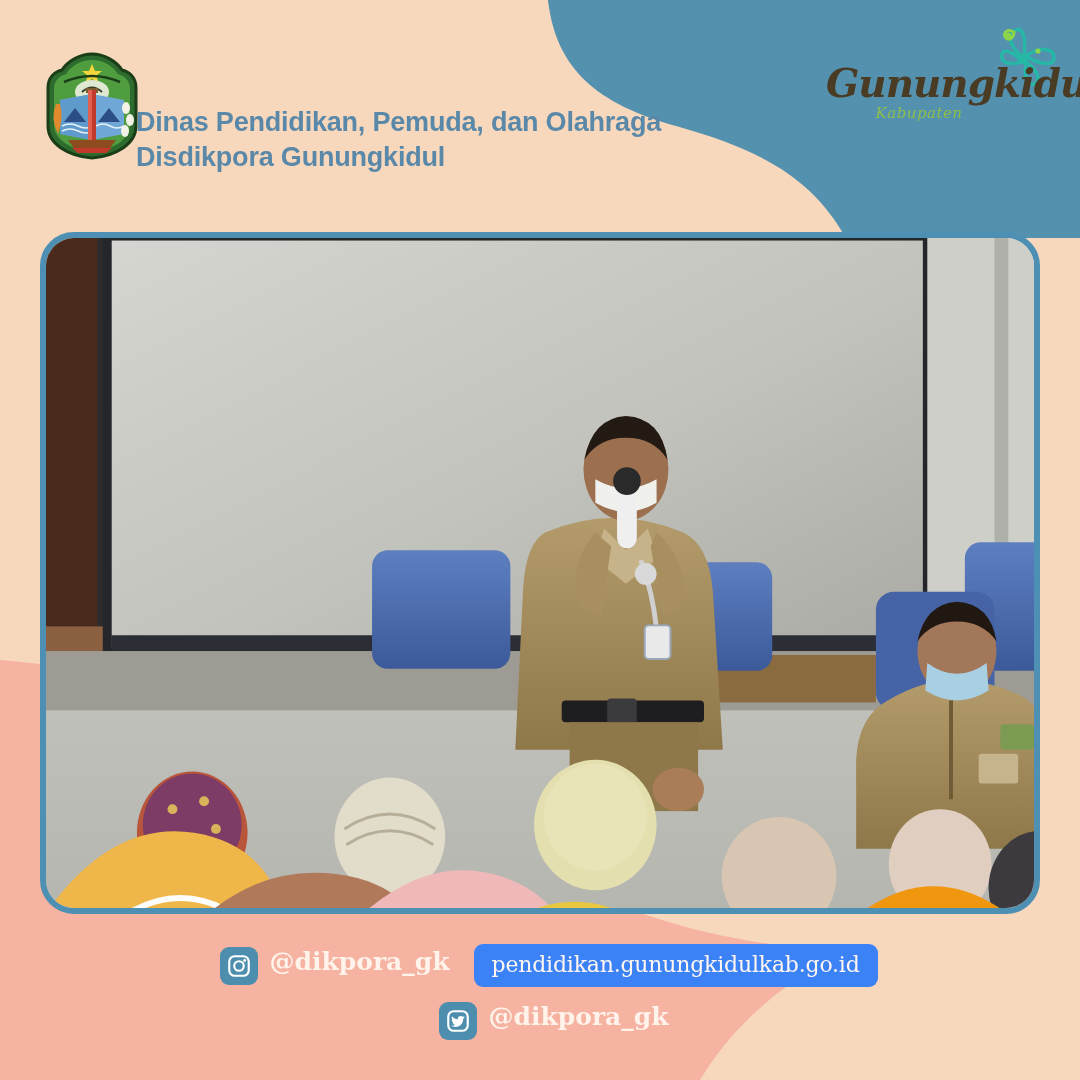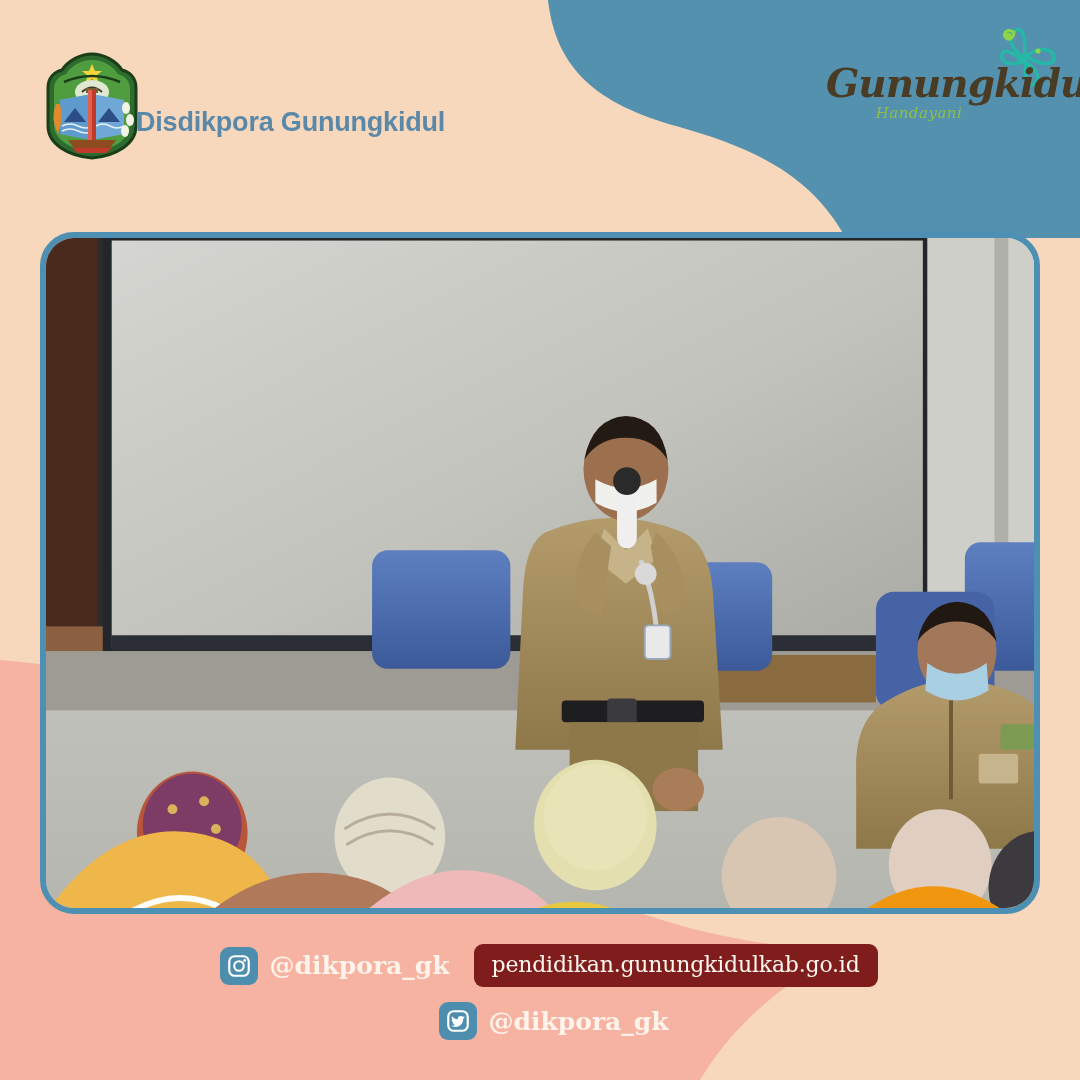--- a/index.html
+++ b/index.html
@@ -99,21 +99,21 @@
     z-index:6;
   }
   .social-row{
     position:absolute; left:0; width:1080px;
     display:flex; align-items:center; justify-content:center;
     gap:14px;
   }
   .row1{ top:14px; }
   .row2{ top:72px; }
 
-  .sgroup{ display:flex; align-items:center; gap:11px;margin-left:28px; }
+  .sgroup{ display:flex; align-items:flex-start; gap:11px;margin-left:28px; }
 
   .sicon{
     width:38px; height:38px;
     border-radius:9px;
     background:#4D8EAE;
     display:flex; align-items:center; justify-content:center;
     flex:none;
   }
   .sicon svg{ display:block; }
 
@@ -124,21 +124,21 @@
     font-size:25px;
     letter-spacing:0px;
     white-space:nowrap;
   }
   .shandle.small{
     font-size:19px;
     font-weight:bold;
   }
 
   .url-pill{
-    background:#7f1d1d;
+    background:#3b82f6;
     color:#FFF6F0;
     border-radius:9px;
     padding:8px 18px 10px;
     font-family:"DejaVu Serif", serif;
     font-size:22px;
     letter-spacing:-0.2px;
     white-space:nowrap;
     margin:0 10px;
   }
 </style>
@@ -188,20 +188,21 @@
           <ellipse cx="84" cy="56" rx="4" ry="6"></ellipse>
           <ellipse cx="88" cy="68" rx="4" ry="6"></ellipse>
           <ellipse cx="83" cy="79" rx="4" ry="6"></ellipse>
         </g>
         <path d="M26,88 L74,88 L68,96 L32,96 Z" fill="#8E4B1F"></path>
         <path d="M30,96 L70,96 L64,101 L36,101 Z" fill="#C0392B"></path>
       </svg>
     </div>
 
     <div class="dept-title">
+      <span>Dinas Pendidikan, Pemuda, dan Olahraga</span>
       <span class="l2">Disdikpora Gunungkidul</span>
     </div>
   </div>
 
   <div class="brand">
     <div class="brand-orn">
       <svg viewBox="0 0 78 72" xmlns="http://www.w3.org/2000/svg">
         <g fill="none" stroke="#25B8A6" stroke-width="3.4" stroke-linecap="round">
           <path d="M40,40 C26,30 22,16 32,12 C40,9 42,22 40,40 Z"></path>
           <path d="M42,38 C56,28 70,30 70,40 C70,49 54,46 42,38 Z"></path>
@@ -210,21 +211,21 @@
         </g>
         <g fill="none" stroke="#8ED44A" stroke-width="3" stroke-linecap="round">
           <path d="M30,14 C22,10 18,16 22,20 C25,23 30,20 30,14 Z"></path>
         </g>
         <circle cx="40" cy="41" r="4.6" fill="#25B8A6"></circle>
         <circle cx="24" cy="18" r="3.4" fill="#8ED44A"></circle>
         <circle cx="54" cy="33" r="2.6" fill="#8ED44A"></circle>
       </svg>
     </div>
     <div class="brand-word">Gunungkidul</div>
-    <div class="brand-tag">Handayani</div>
+    <div class="brand-tag">Kabupaten</div>
   </div>
 
   <div class="photo-frame">
     <div class="photo">
       <svg viewBox="0 0 1000 682" preserveAspectRatio="xMidYMid slice" xmlns="http://www.w3.org/2000/svg">
         <defs>
           <linearGradient id="wall" x1="0" y1="0" x2="0" y2="1">
             <stop offset="0" stop-color="#d8d8d4"></stop>
               <stop offset="1" stop-color="#b6b6b0"></stop>
           </linearGradient>

